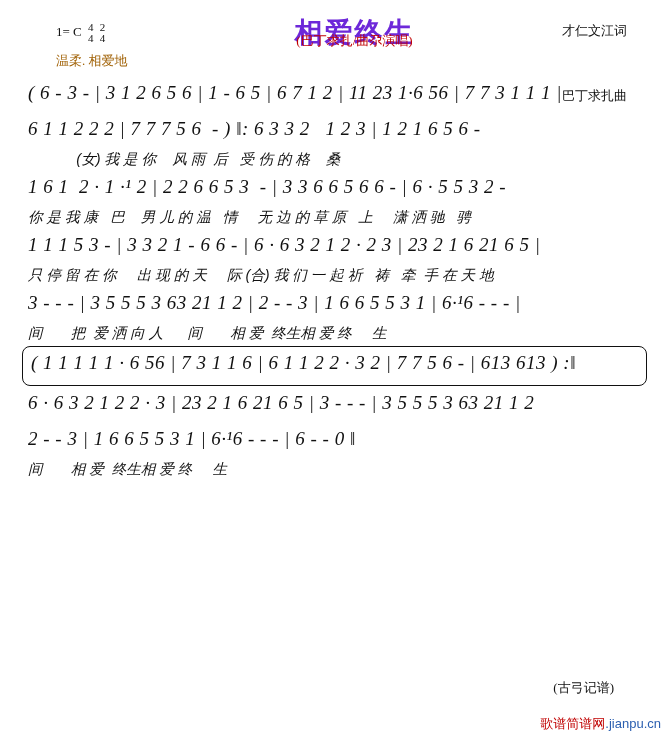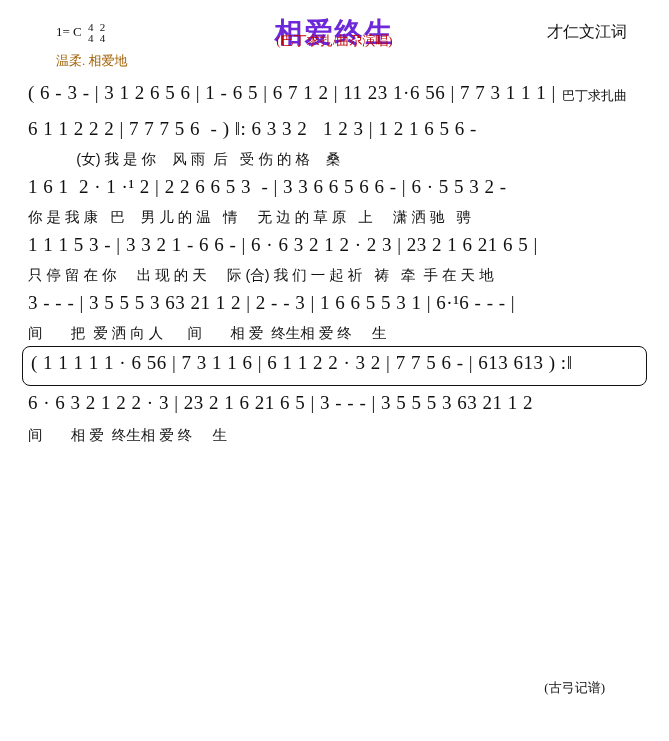--- a/index.html
+++ b/index.html
@@ -17,20 +17,21 @@
   .sheet {
     position: relative;
     width: 669px;
     height: 741px;
   }
 
   
   .header {
     position: relative;
     height: 78px;
+    padding-left: 20px;
   }
   .key-sig {
     position: absolute;
     left: 56px;
     top: 22px;
     font-size: 13px;
     color: #111;
     font-family: "Liberation Serif", serif;
   }
   .key-sig .frac {
@@ -65,36 +66,37 @@
     width: 100%;
     top: 32px;
     text-align: center;
     font-size: 13px;
     color: #c00000;
   }
   .credit1 {
     position: absolute;
     right: 42px;
     top: 22px;
-    font-size: 16px;
+    font-size: 13px;
     color: #111;
   }
   .credit2 {
     position: absolute;
     right: 42px;
     top: 48px;
     font-size: 13px;
     color: #111;
     margin-top: 39px;
   }
 
   
   .systems {
     position: relative;
     padding: 0 18px;
+    font-style: italic;
   }
   .system {
     position: relative;
     margin-bottom: 2px;
   }
   .notes {
     font-size: 19px;
     color: #111;
     letter-spacing: 0.5px;
     white-space: pre;
@@ -119,21 +121,21 @@
     position: relative;
     border: 1px solid #111;
     border-radius: 8px;
     margin: 2px 4px 2px 4px;
     padding: 1px 0 1px 0;
   }
   .repeat-box .notes { padding-left: 8px; }
 
   .footer-note {
     position: absolute;
-    right: 64px;
+    right: 55px;
     bottom: 44px;
     font-size: 13px;
     color: #111;
   }
   .watermark {
     position: absolute;
     right: 8px;
     bottom: 8px;
     font-size: 13px;
     color: #9aa0a6;
@@ -198,21 +200,25 @@
       <div class="system">
         <div class="notes">( 1 1 1 1 1 · 6 56 | 7 3 1 1 6 | 6 1 1 2 2 · 3 2 | 7 7 5 6 - | 613 613 ) :‖</div>
       </div>
     </div>
 
     <div class="system">
       <div class="notes">6 · 6 3 2 1 2 2 · 3 | 23 2 1 6 21 6 5 | 3 - - - | 3 5 5 5 3 63 21 1 2</div>
     </div>
 
     <div class="system">
+      <div class="notes">2 - - 3 | 1 6 6 5 5 3 1 | 6·¹6 - - - | 6 - - 0 ‖</div>
       <div class="lyrics">间       相 爱  终生相 爱 终     生</div>
     </div>
 
   </div>
 
   <div class="footer-note">(古弓记谱)</div>
 
+  <div class="watermark">
+    <span class="wm-red">歌谱简谱网</span><span class="wm-blue">.jianpu.cn</span>
+  </div>
 
 </div>
 
 </body></html>

